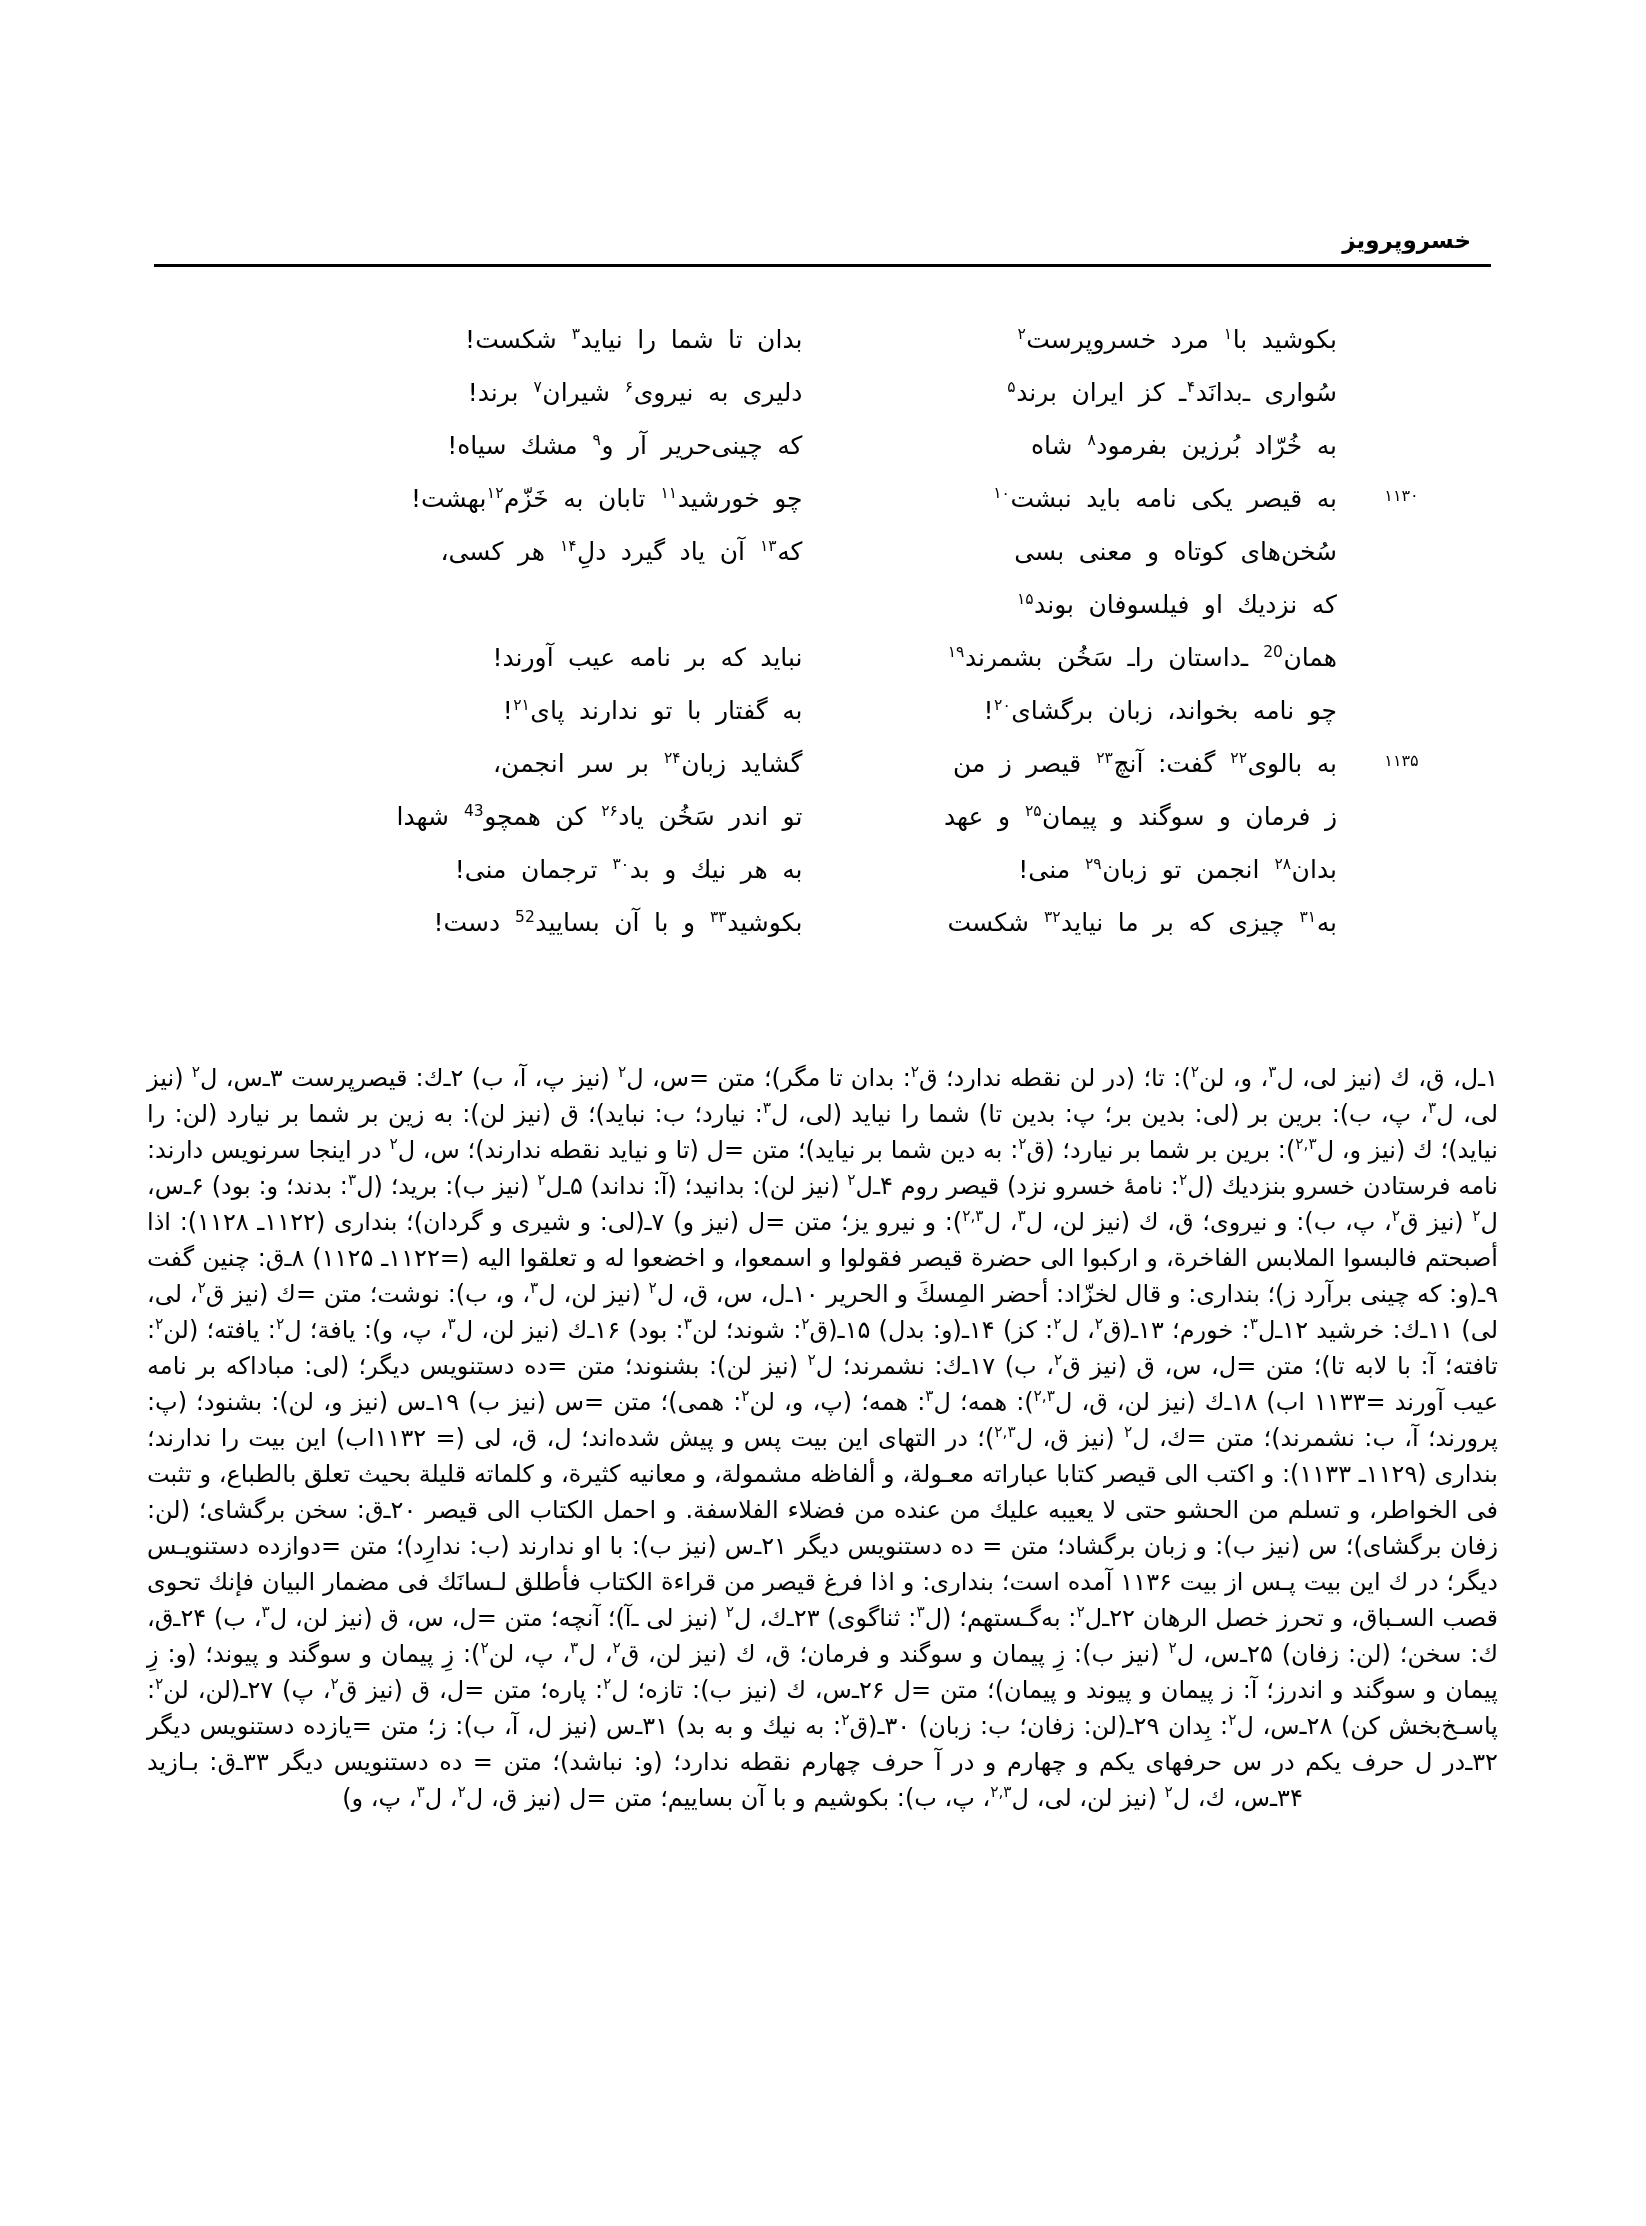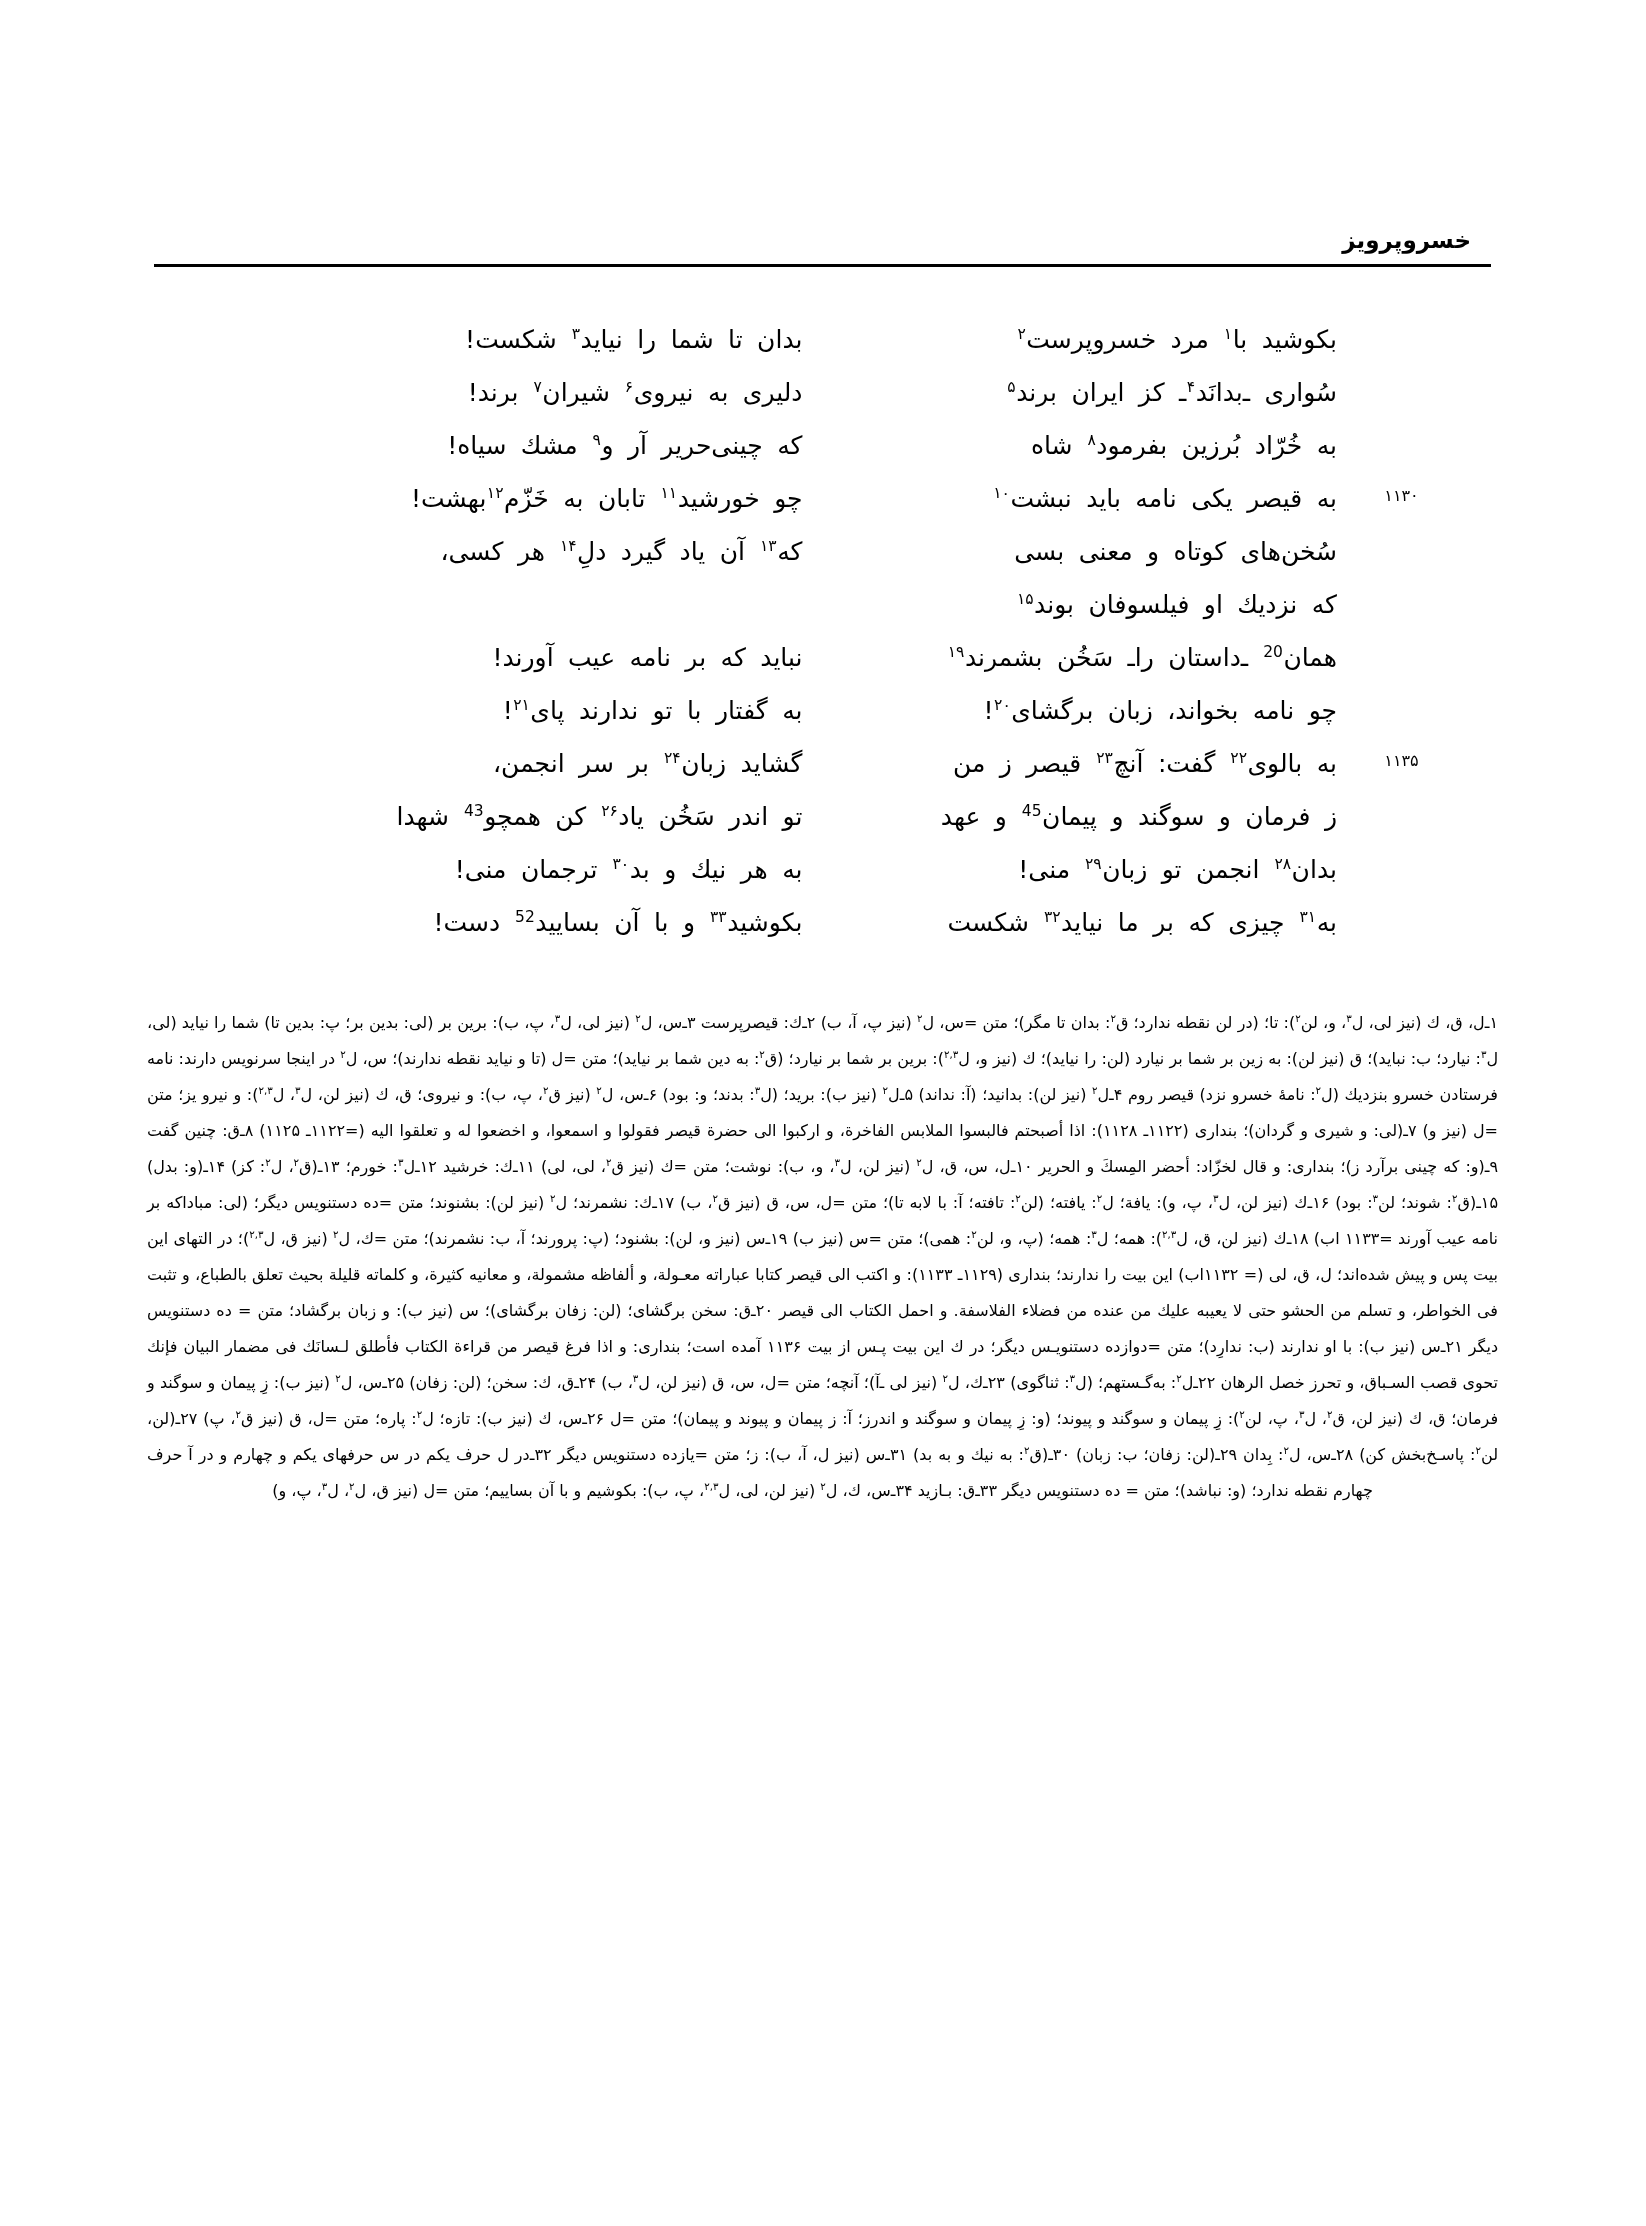--- a/index.html
+++ b/index.html
@@ -97,24 +97,24 @@
     vertical-align: super;
     line-height: 0;
     letter-spacing: 0;
     margin-right: 0.5px;
     margin-left: 0.5px;
   }
 
   
   .apparatus {
     position: absolute;
-    top: 1005px;
+    top: 1060px;
     right: 148px;
     left: 148px;
-    font-size: 16px;
+    font-size: 24px;
     line-height: 36px;
     text-align: justify;
     text-align-last: right;
     letter-spacing: 0.1px;
   }
   .apparatus p {
     margin: 0;
     padding: 0;
   }
   .apparatus .last {
@@ -214,21 +214,21 @@
         <div class="hemistich right">
           <span class="vnum">۱۱۳۵</span>
           <span class="hem-text">به بالوى<sup class="fn">۲۲</sup> گفت: آنچ<sup class="fn">۲۳</sup> قيصر ز من</span>
         </div>
         <div class="hemistich left">
           <span class="hem-text">گشايد زبان<sup class="fn">۲۴</sup> بر سر انجمن،</span>
         </div>
       </div>
       <div class="verse-line">
         <div class="hemistich right">
-          <span class="hem-text">ز فرمان و سوگند و پيمان<sup class="fn">45</sup> و عهد</span>
+          <span class="hem-text">ز فرمان و سوگند و پيمان<sup class="fn">۲۵</sup> و عهد</span>
         </div>
         <div class="hemistich left">
           <span class="hem-text">تو اندر سَخُن ياد<sup class="fn">۲۶</sup> كن همچو<sup class="fn">43</sup> شهدا</span>
         </div>
       </div>
       <div class="verse-line">
         <div class="hemistich right">
           <span class="hem-text">بدان<sup class="fn">۲۸</sup> انجمن تو زبان<sup class="fn">۲۹</sup> منى!</span>
         </div>
         <div class="hemistich left">

